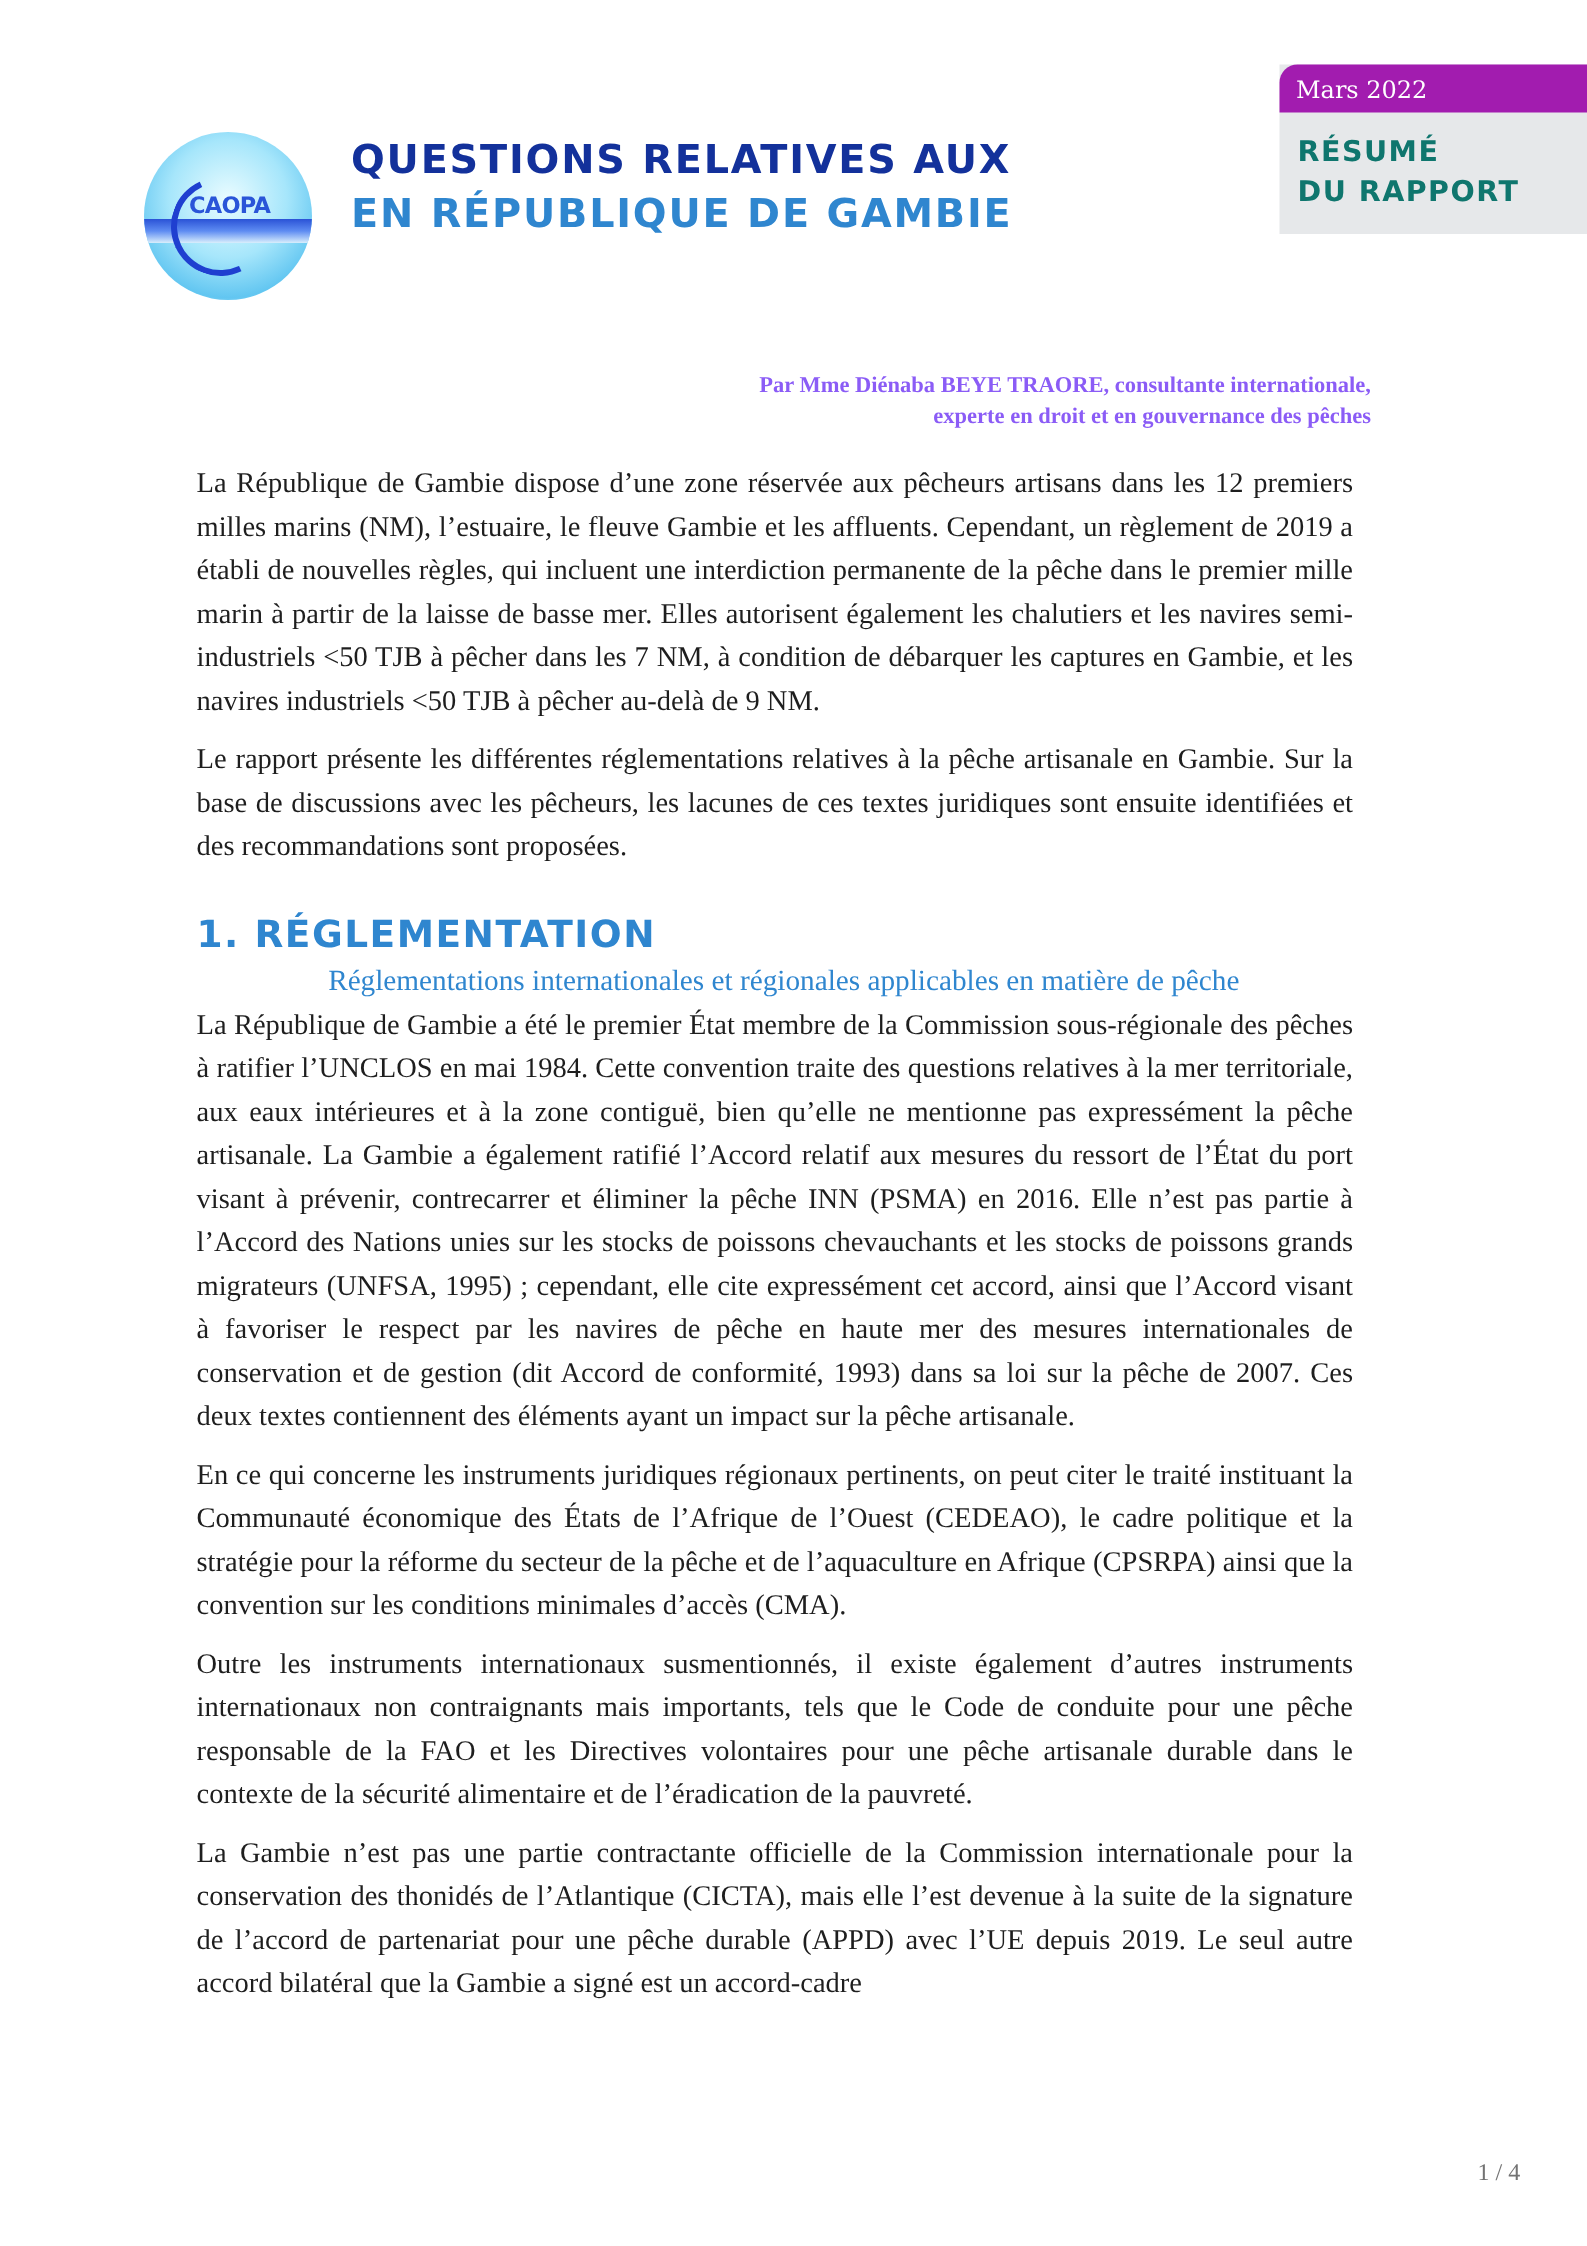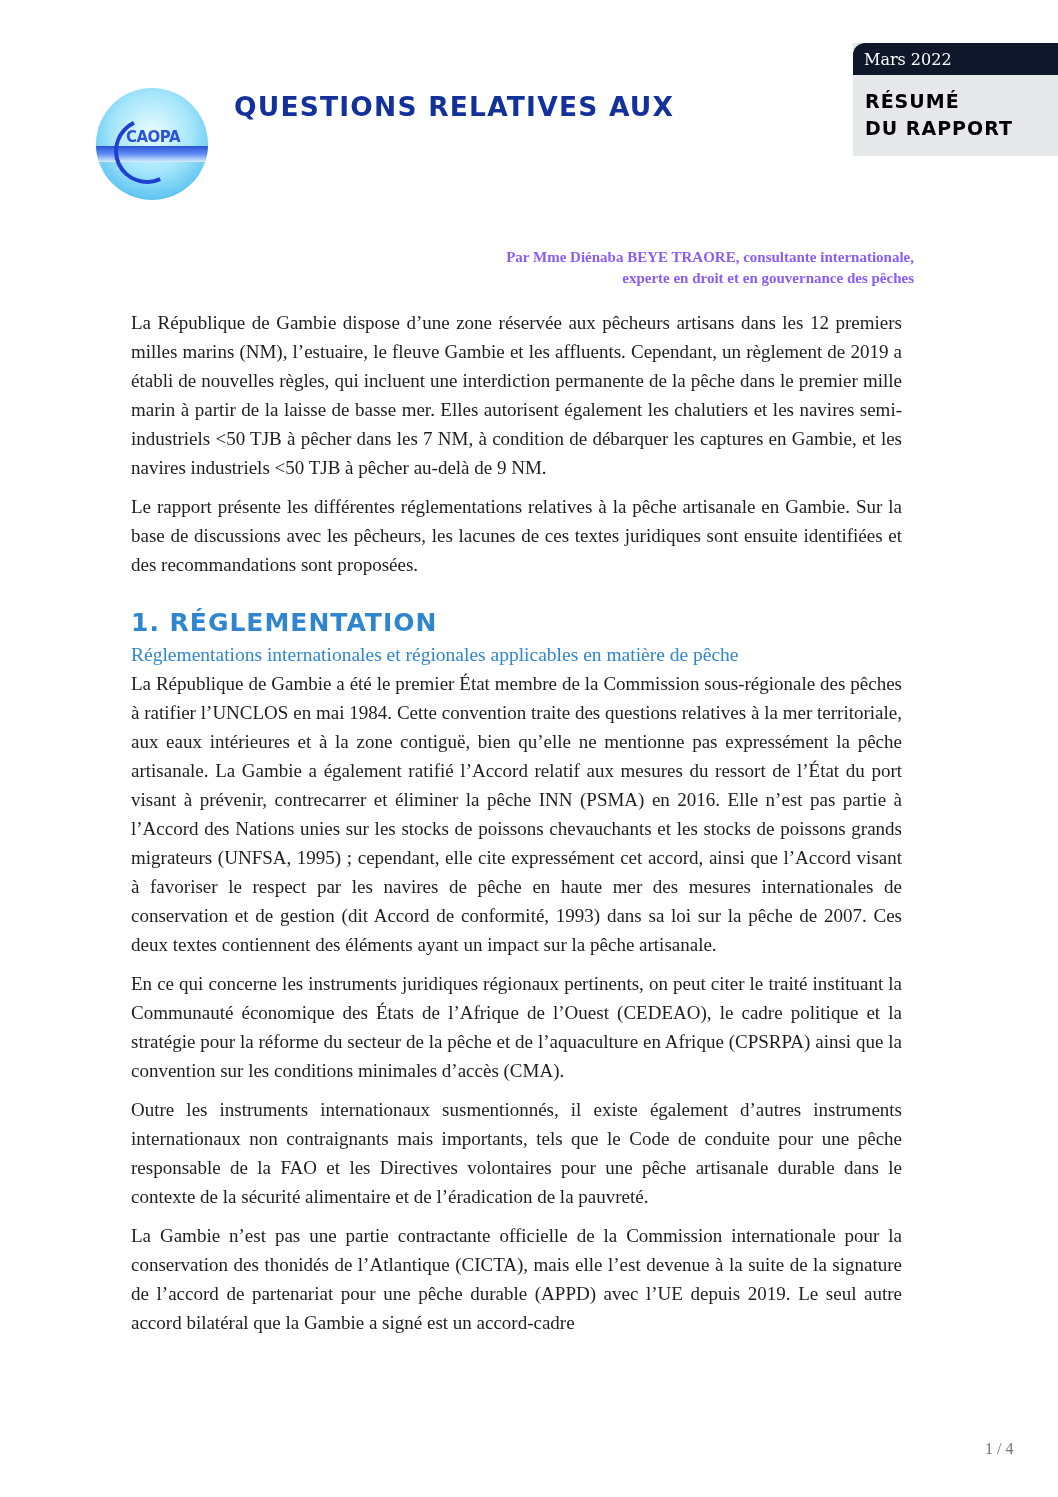--- a/index.html
+++ b/index.html
@@ -1,51 +1,52 @@
 <!DOCTYPE html>
 <html><head>
 <meta charset="utf-8">
 <style>
   html, body { margin:0; padding:0; background:#ffffff; }
   body { width:1058px; height:1497px; position:relative; overflow:hidden; font-family:"Liberation Serif", serif; color:#1e1e1e; }
 
   .badge { position:absolute; left:853px; top:43px; width:205px; height:113px; background:#e6e8ea; }
-  .badge-top { height:32px; background:#0f172a; border-top-left-radius:12px; color:#ffffff; font-family:"DejaVu Serif", serif; font-size:16px; line-height:33px; padding-left:11px; }
-  .badge-title { color:#000000; font-family:"DejaVu Sans", sans-serif; font-weight:bold; font-size:19px; letter-spacing:1px; line-height:27px; padding:13px 0 0 12px; }
+  .badge-top { height:32px; background:#a21caf; border-top-left-radius:12px; color:#ffffff; font-family:"DejaVu Serif", serif; font-size:16px; line-height:33px; padding-left:11px; }
+  .badge-title { color:#0f766e; font-family:"DejaVu Sans", sans-serif; font-weight:bold; font-size:19px; letter-spacing:1px; line-height:27px; padding:13px 0 0 12px; }
 
   .logo { position:absolute; left:96px; top:88px; width:112px; height:112px; border-radius:50%;
     background: radial-gradient(circle at 50% 40%, #eafcff 0%, #a6e6fb 45%, #62c6f1 75%, #d7f2fd 100%); overflow:hidden; }
   .logo .band { position:absolute; left:0; right:0; top:58px; height:16px; background:linear-gradient(#2a52d6,#5e8cf2,#d8eefc); }
   .logo .arc { position:absolute; left:18px; top:30px; width:58px; height:58px; border-radius:50%; border:4px solid #1f3fd0; border-right-color:transparent; border-top-color:transparent; transform:rotate(20deg); }
   .logo .txt { position:absolute; left:30px; top:40px; font-family:"DejaVu Sans", sans-serif; font-size:15px; font-weight:bold; color:#2a55d8; letter-spacing:-0.5px; }
 
   .title { position:absolute; left:234px; top:89px; font-family:"DejaVu Sans", sans-serif; font-weight:bold; font-size:26.5px; line-height:36px; letter-spacing:1.2px; }
   .title .l1, .title .l2 { color:#13319b; display:block; }
   .title .l3 { color:#2f86cf; display:block; }
 
   .author { position:absolute; right:144px; top:247px; text-align:right; color:#8b5cf6; font-weight:bold; font-size:15px; line-height:21px; }
 
   .content { position:absolute; left:131px; top:308px; width:783px; font-size:19px; line-height:29px; }
   .content p { margin:0 12px 10px 0; text-align:justify; }
   .section-h { color:#2f86cf; font-family:"DejaVu Sans", sans-serif; font-weight:bold; font-size:25px; letter-spacing:1px; margin:30px 0 4px 0; line-height:28px; }
-  .sub-h { color:#2f86cf; font-size:19.5px; margin:0; line-height:28px; }
+  .sub-h { color:#2f86cf; font-size:19.5px; margin:0; line-height:28px;text-align:center; }
 
   .pagenum { position:absolute; left:985px; top:1440px; color:#737373; font-size:16px; }
 </style>
 </head>
 <body>
 
 <div class="logo">
   <div class="band"></div>
   <div class="arc"></div>
   <div class="txt">CAOPA</div>
 </div>
 
 <div class="title">
   <span class="l1">QUESTIONS RELATIVES AUX</span>
+  <span class="l3">EN RÉPUBLIQUE DE GAMBIE</span>
 </div>
 
 <div class="badge">
   <div class="badge-top">Mars 2022</div>
   <div class="badge-title">
     <div>RÉSUMÉ</div>
     <div>DU RAPPORT</div>
   </div>
 </div>
 

